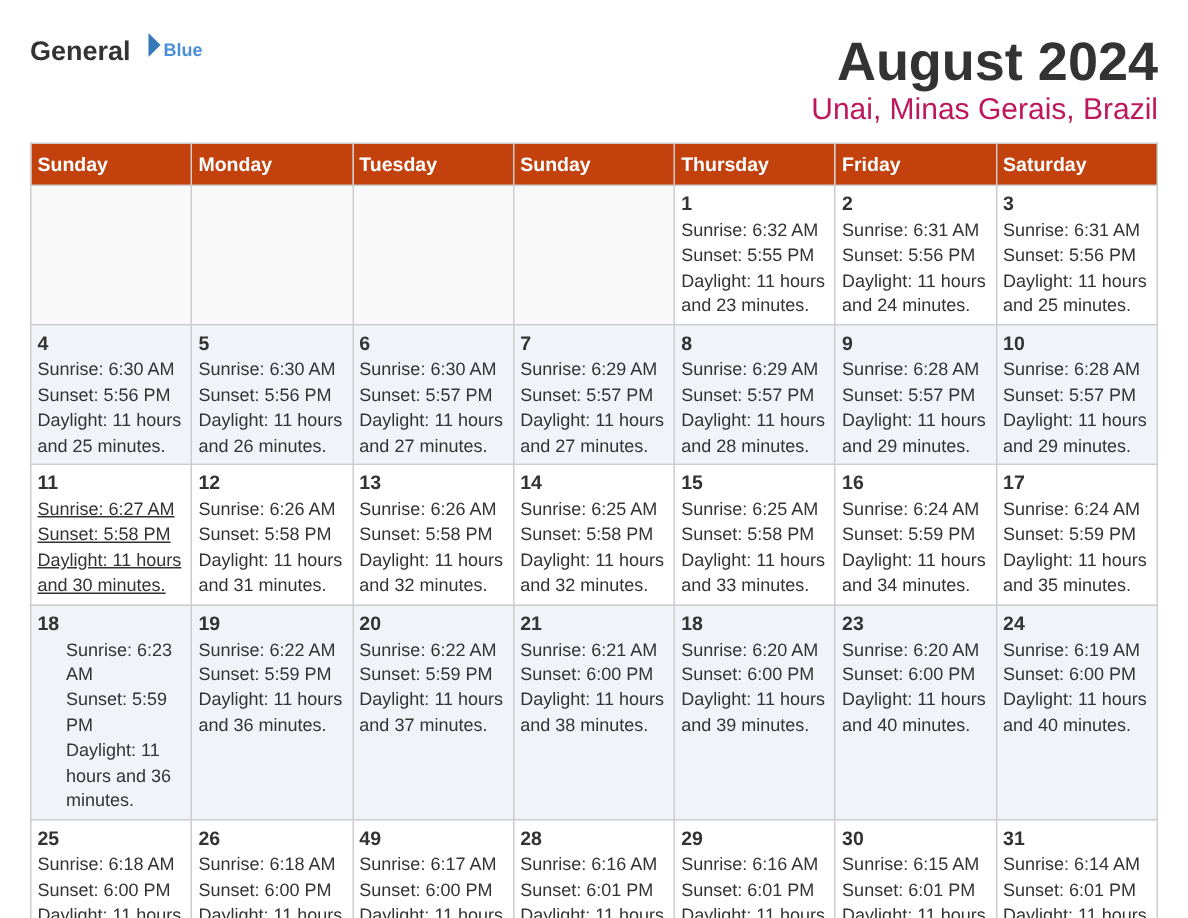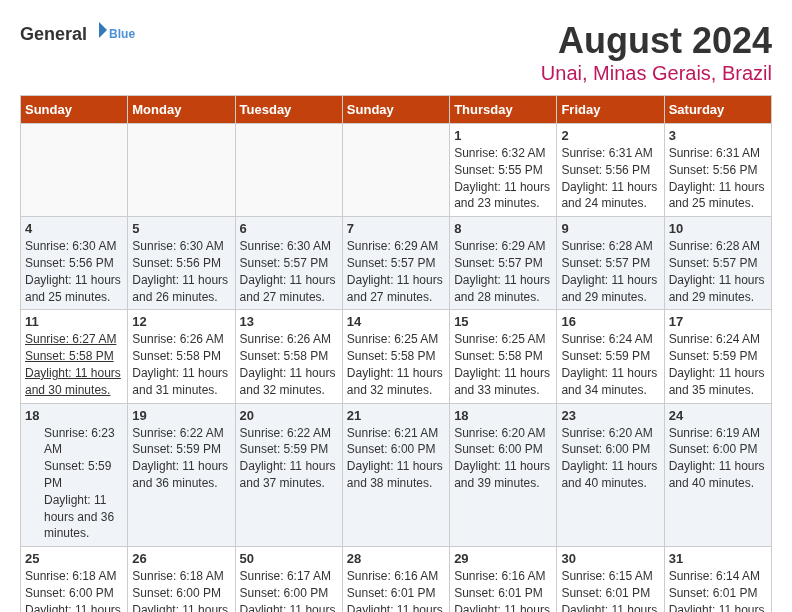--- a/index.html
+++ b/index.html
@@ -285,21 +285,21 @@
 Sunset: 6:00 PM
 Daylight: 11 hours and 41 minutes.</div>
         </td>
         <td>
           <span class="day-number">26</span>
           <div class="day-info" style="white-space: pre-line;">Sunrise: 6:18 AM
 Sunset: 6:00 PM
 Daylight: 11 hours and 42 minutes.</div>
         </td>
         <td>
-          <span class="day-number">50</span>
+          <span class="day-number">49</span>
           <div class="day-info" style="white-space: pre-line;">Sunrise: 6:17 AM
 Sunset: 6:00 PM
 Daylight: 11 hours and 43 minutes.</div>
         </td>
         <td>
           <span class="day-number">28</span>
           <div class="day-info" style="white-space: pre-line;">Sunrise: 6:16 AM
 Sunset: 6:01 PM
 Daylight: 11 hours and 44 minutes.</div>
         </td>

